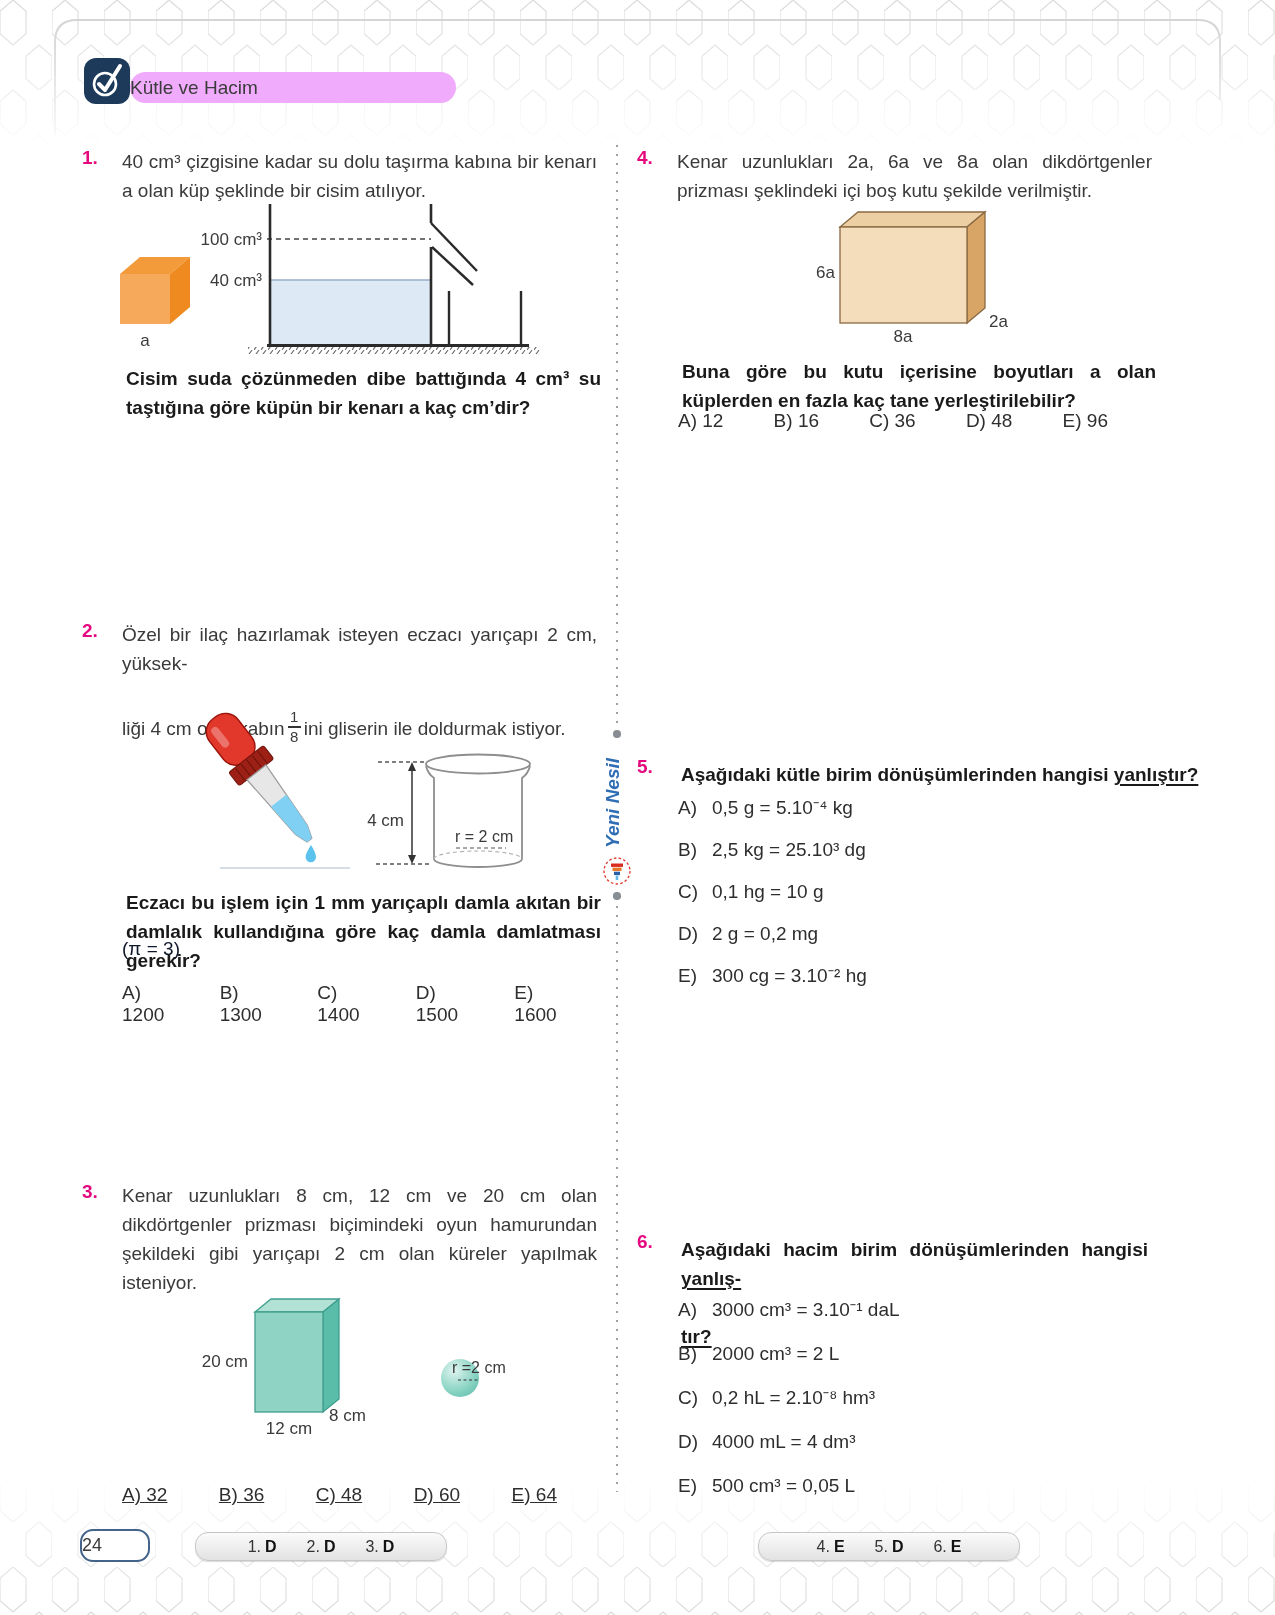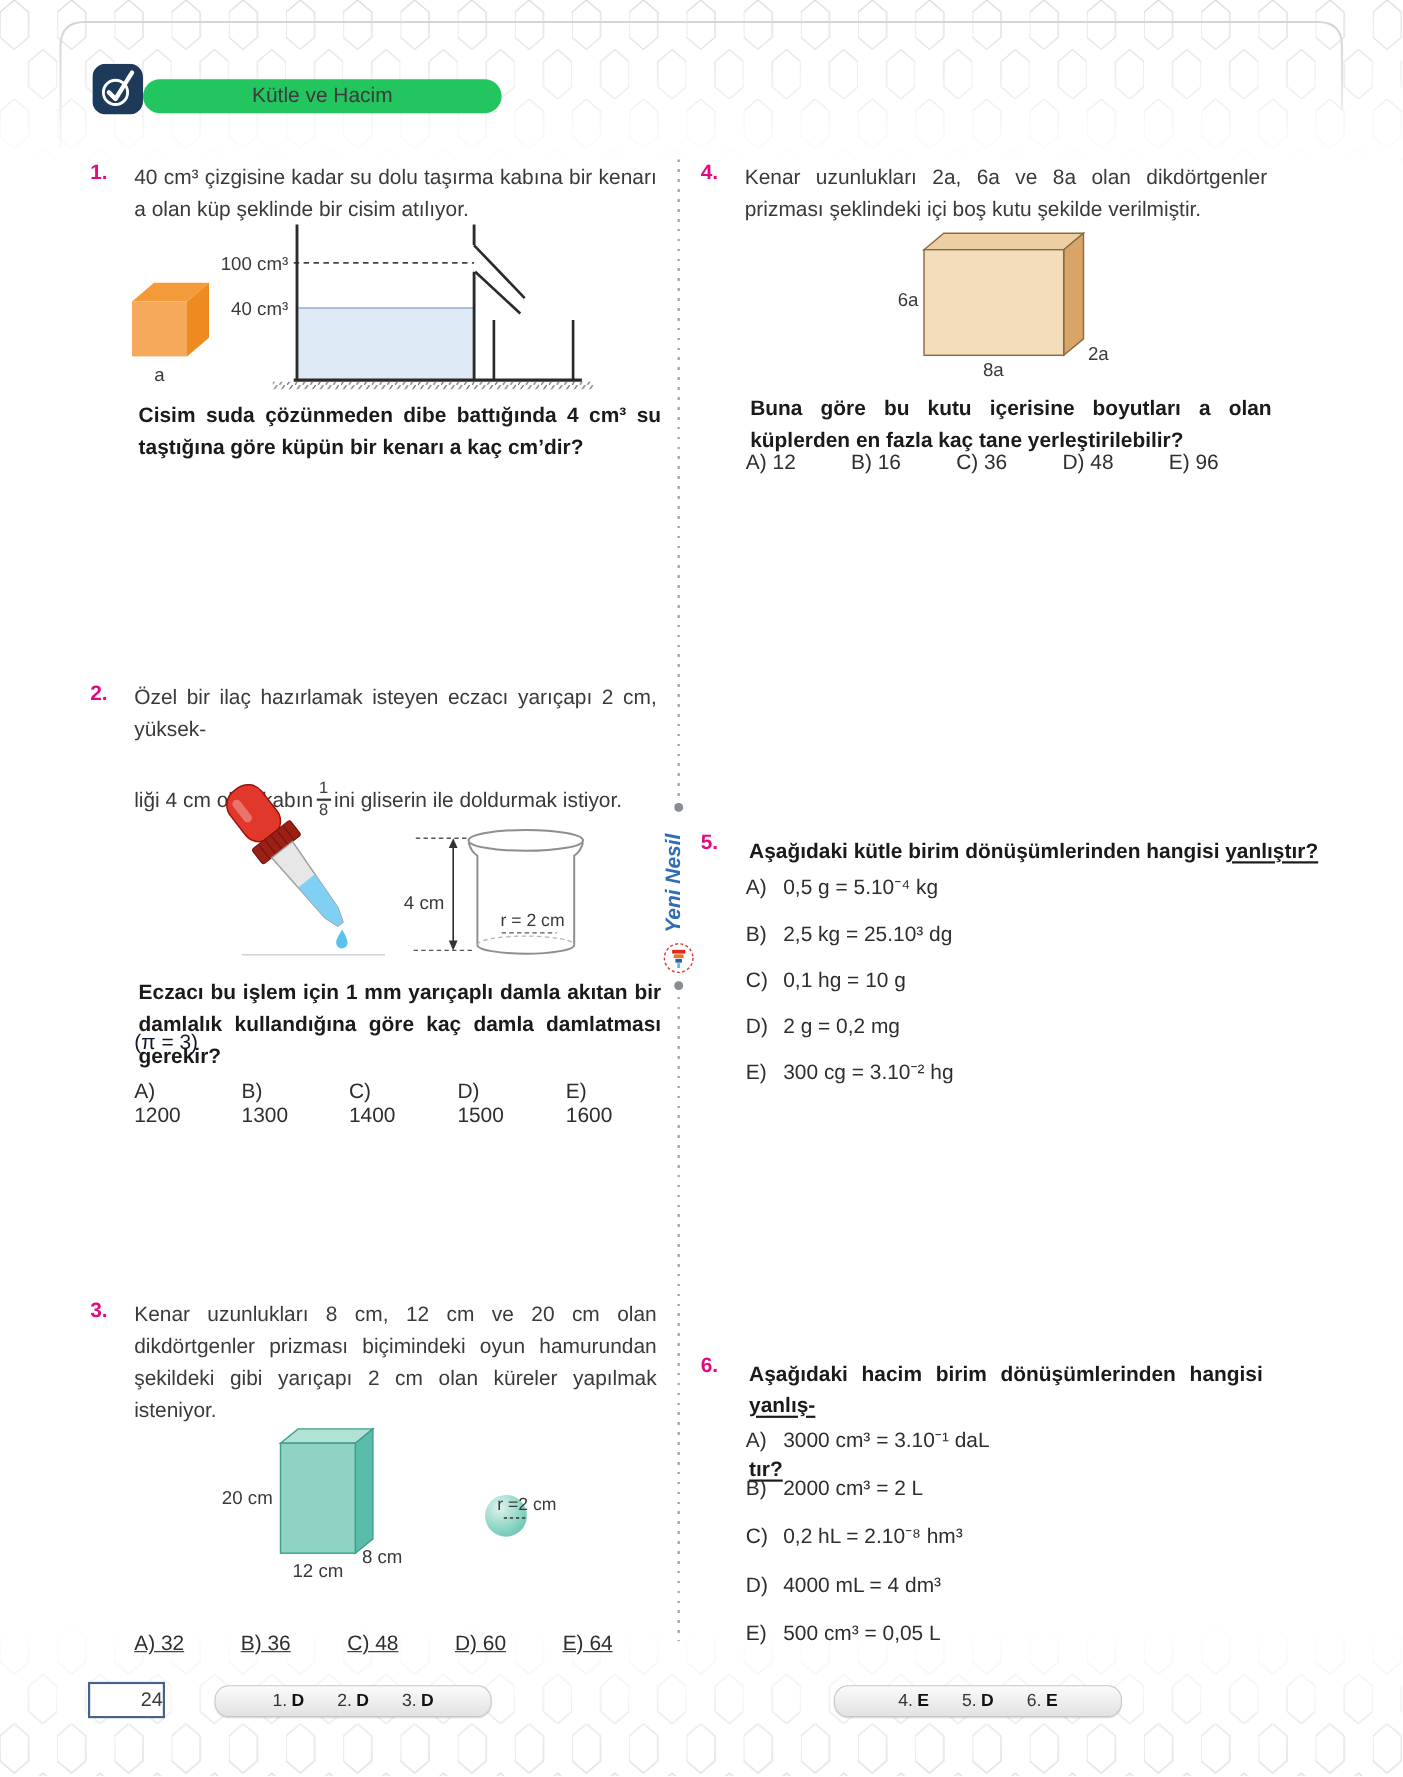--- a/index.html
+++ b/index.html
@@ -3,22 +3,22 @@
 <meta charset="utf-8">
 <style>
   html,body{margin:0;padding:0;background:#fff;}
   .page{position:relative;width:1275px;height:1615px;background:#fff;overflow:hidden;
         font-family:"Liberation Sans",sans-serif;color:#3a3a3a;}
   .abs{position:absolute;}
   svg text{font-family:"Liberation Sans",sans-serif;fill:#3a3a3a;}
 
   
   .hdr-icon{left:84px;top:58px;width:46px;height:46px;}
-  .hdr-pill{left:130px;top:72px;width:326px;height:31px;background:#22c55e;border-radius:16px;
-            display:flex;align-items:center;justify-content:center;font-size:19px;color:#3b3b3b;}
+  .hdr-pill{left:130px;top:72px;width:326px;height:31px;background:#f0abfc;border-radius:16px;
+            display:flex;align-items:center;font-size:19px;color:#3b3b3b;}
 
   
   .qblock{padding-left:40px;box-sizing:border-box;}
   .qnum{position:absolute;left:0;top:0;font-weight:bold;font-size:19px;color:var(--accent,#e5097f);}
   .stem{margin:0;font-size:19px;line-height:29px;text-align:justify;}
   .nowrap{white-space:nowrap;text-align:left;}
   .prompt{margin:4px;font-size:19px;line-height:29px;font-weight:bold;color:#1a1a1a;text-align:justify;}
   .note{font-size:19px;color:#0f172a;}
   .opt-row{display:flex;justify-content:space-between;font-size:19px;color:#2e2e2e;}
   .opt-col{display:flex;flex-direction:column;font-size:19px;color:#2e2e2e;}
@@ -34,21 +34,21 @@
 
   
   .dots{left:616px;width:2.4px;background:repeating-linear-gradient(to bottom,#9ba1a7 0 2.4px,transparent 2.4px 9px);}
   .bigdot{width:7.5px;height:7.5px;border-radius:50%;background:#878d93;}
   .brand{left:596px;top:748px;width:34px;height:110px;}
   .brand span{position:absolute;left:50%;top:50%;transform:translate(-50%,-50%) rotate(-90deg);
               white-space:nowrap;color:var(--brand-blue,#2f6db5);font-size:19px;font-weight:bold;font-style:italic;}
 
   
   .pagebox{left:80px;top:1529px;width:70px;height:33px;border:2px solid var(--page-box-border,#44648c);
-           border-radius:0;box-sizing:border-box;display:flex;align-items:center;justify-content:flex-end;
+           border-radius:13px;box-sizing:border-box;display:flex;align-items:center;justify-content:flex-start;
            font-size:18px;color:#3a3a3a;background:#fff;}
   .anspill{top:1532px;height:27px;border-radius:13px;border:1px solid #c6c6c6;
            background:linear-gradient(#fbfbfb,#e2e2e2);box-shadow:0 1px 1px rgba(0,0,0,.15);
            display:flex;align-items:center;justify-content:center;gap:30px;font-size:16px;color:#333;}
   .anspill b{color:#111;margin-left:4px;}
   .ans{display:flex;align-items:center;}
 
   
   .cube-front{fill:var(--cube-front,#f6a95b);} .cube-top{fill:var(--cube-top,#f39b3b);} .cube-right{fill:var(--cube-right,#ee8a20);}
   .water{fill:var(--water,#dde9f5);}

